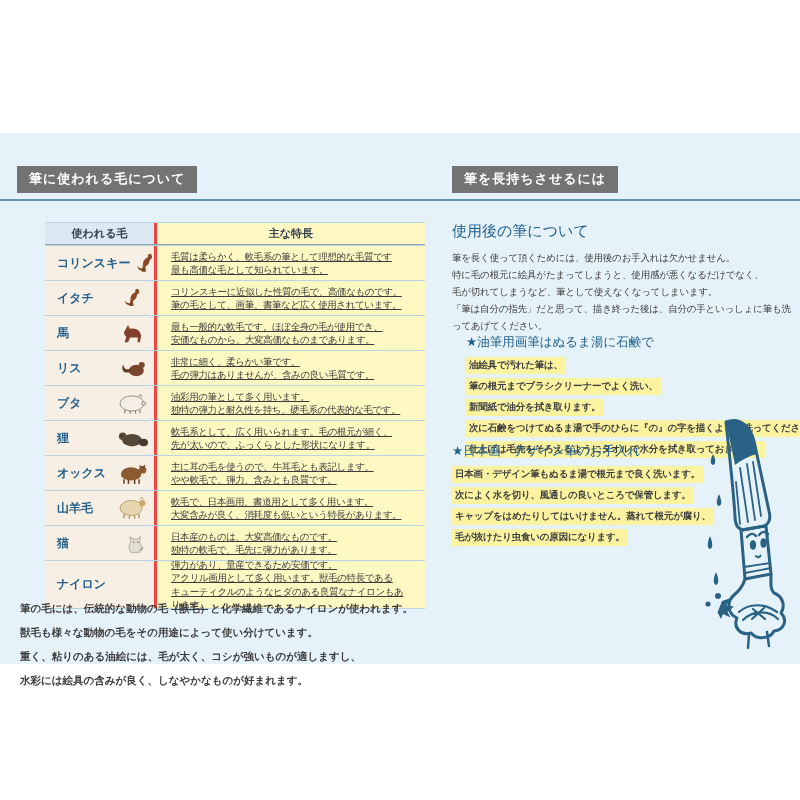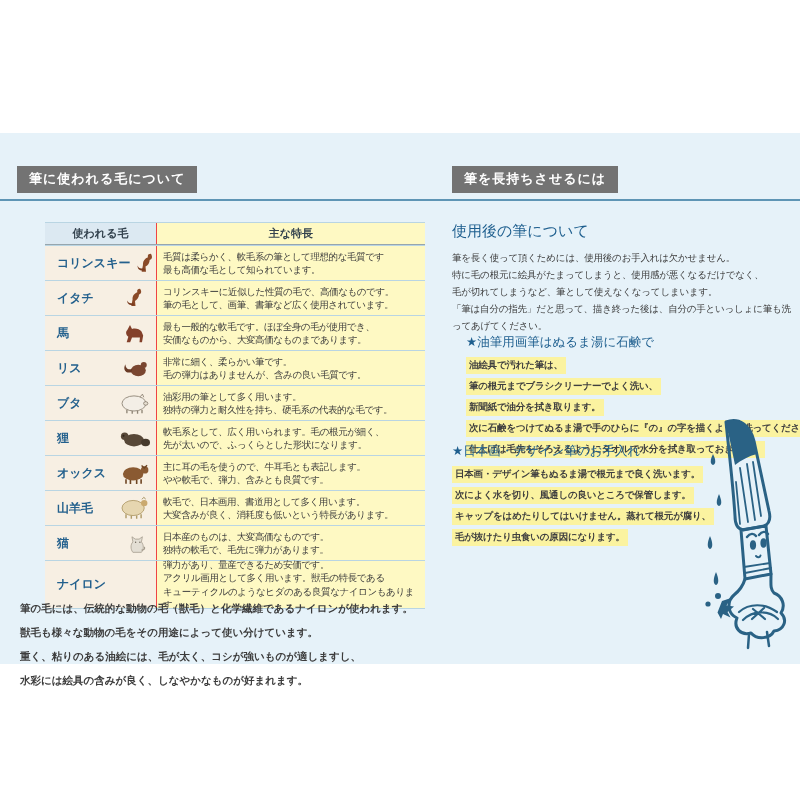--- a/index.html
+++ b/index.html
@@ -23,33 +23,33 @@
   .hair-table{
     position:absolute;left:45px;top:222px;width:380px;
     border-top:1px solid #b9d5e3;border-bottom:1px solid #b9d5e3;
   }
   .tr{display:flex;border-top:1px solid #b9d5e3;}
   .tr:first-child{border-top:none;}
   .tr.head{height:21px;border-bottom:1px solid #97a6ae;}
   .tr.row{height:34px;}
   .tr.row.tall{height:47px;}
   .td{box-sizing:border-box;}
-  .td.c1{width:112px;border-right:1px solid #ef4444;}
+  .td.c1{width:112px;border-right:3px solid #ef4444;}
   .td.c2{width:268px;background:#fef9c3;}
   .head .c1{background:#dce9f2;display:flex;align-items:center;justify-content:center;
             font-size:11px;font-weight:bold;color:#33424e;}
   .head .c2{display:flex;align-items:center;justify-content:center;
             font-size:11px;font-weight:bold;color:#33424e;}
   .row .c1{background:#f7efe3;display:flex;align-items:center;justify-content:space-between;
            padding:0 6px 0 12px;}
   .row .c1 .nm{font-size:12px;font-weight:bold;color:#23608d;white-space:nowrap;}
   .row .c1 .ic{flex:0 0 auto;line-height:0;}
-  .row .c2{display:flex;align-items:center;padding:2px 6px;
+  .row .c2{display:flex;align-items:center;padding:2px 14px;
            font-size:9.5px;letter-spacing:-0.4px;line-height:1.38;
-           white-space:pre-line;color:#3c3c3c;}
+           white-space:pre-line;color:#3c3c3c;text-decoration:underline;}
   .footnote{
     position:absolute;left:20px;top:596px;width:420px;
     font-size:10.5px;font-weight:bold;line-height:24px;
     white-space:pre-line;color:#3c3c3c;
   }
 
   
   .sec{position:absolute;left:452px;width:348px;}
   .sec-title{font-weight:normal;color:#1d5e8e;margin-top:6px;}
   .sec1{top:216px;}

